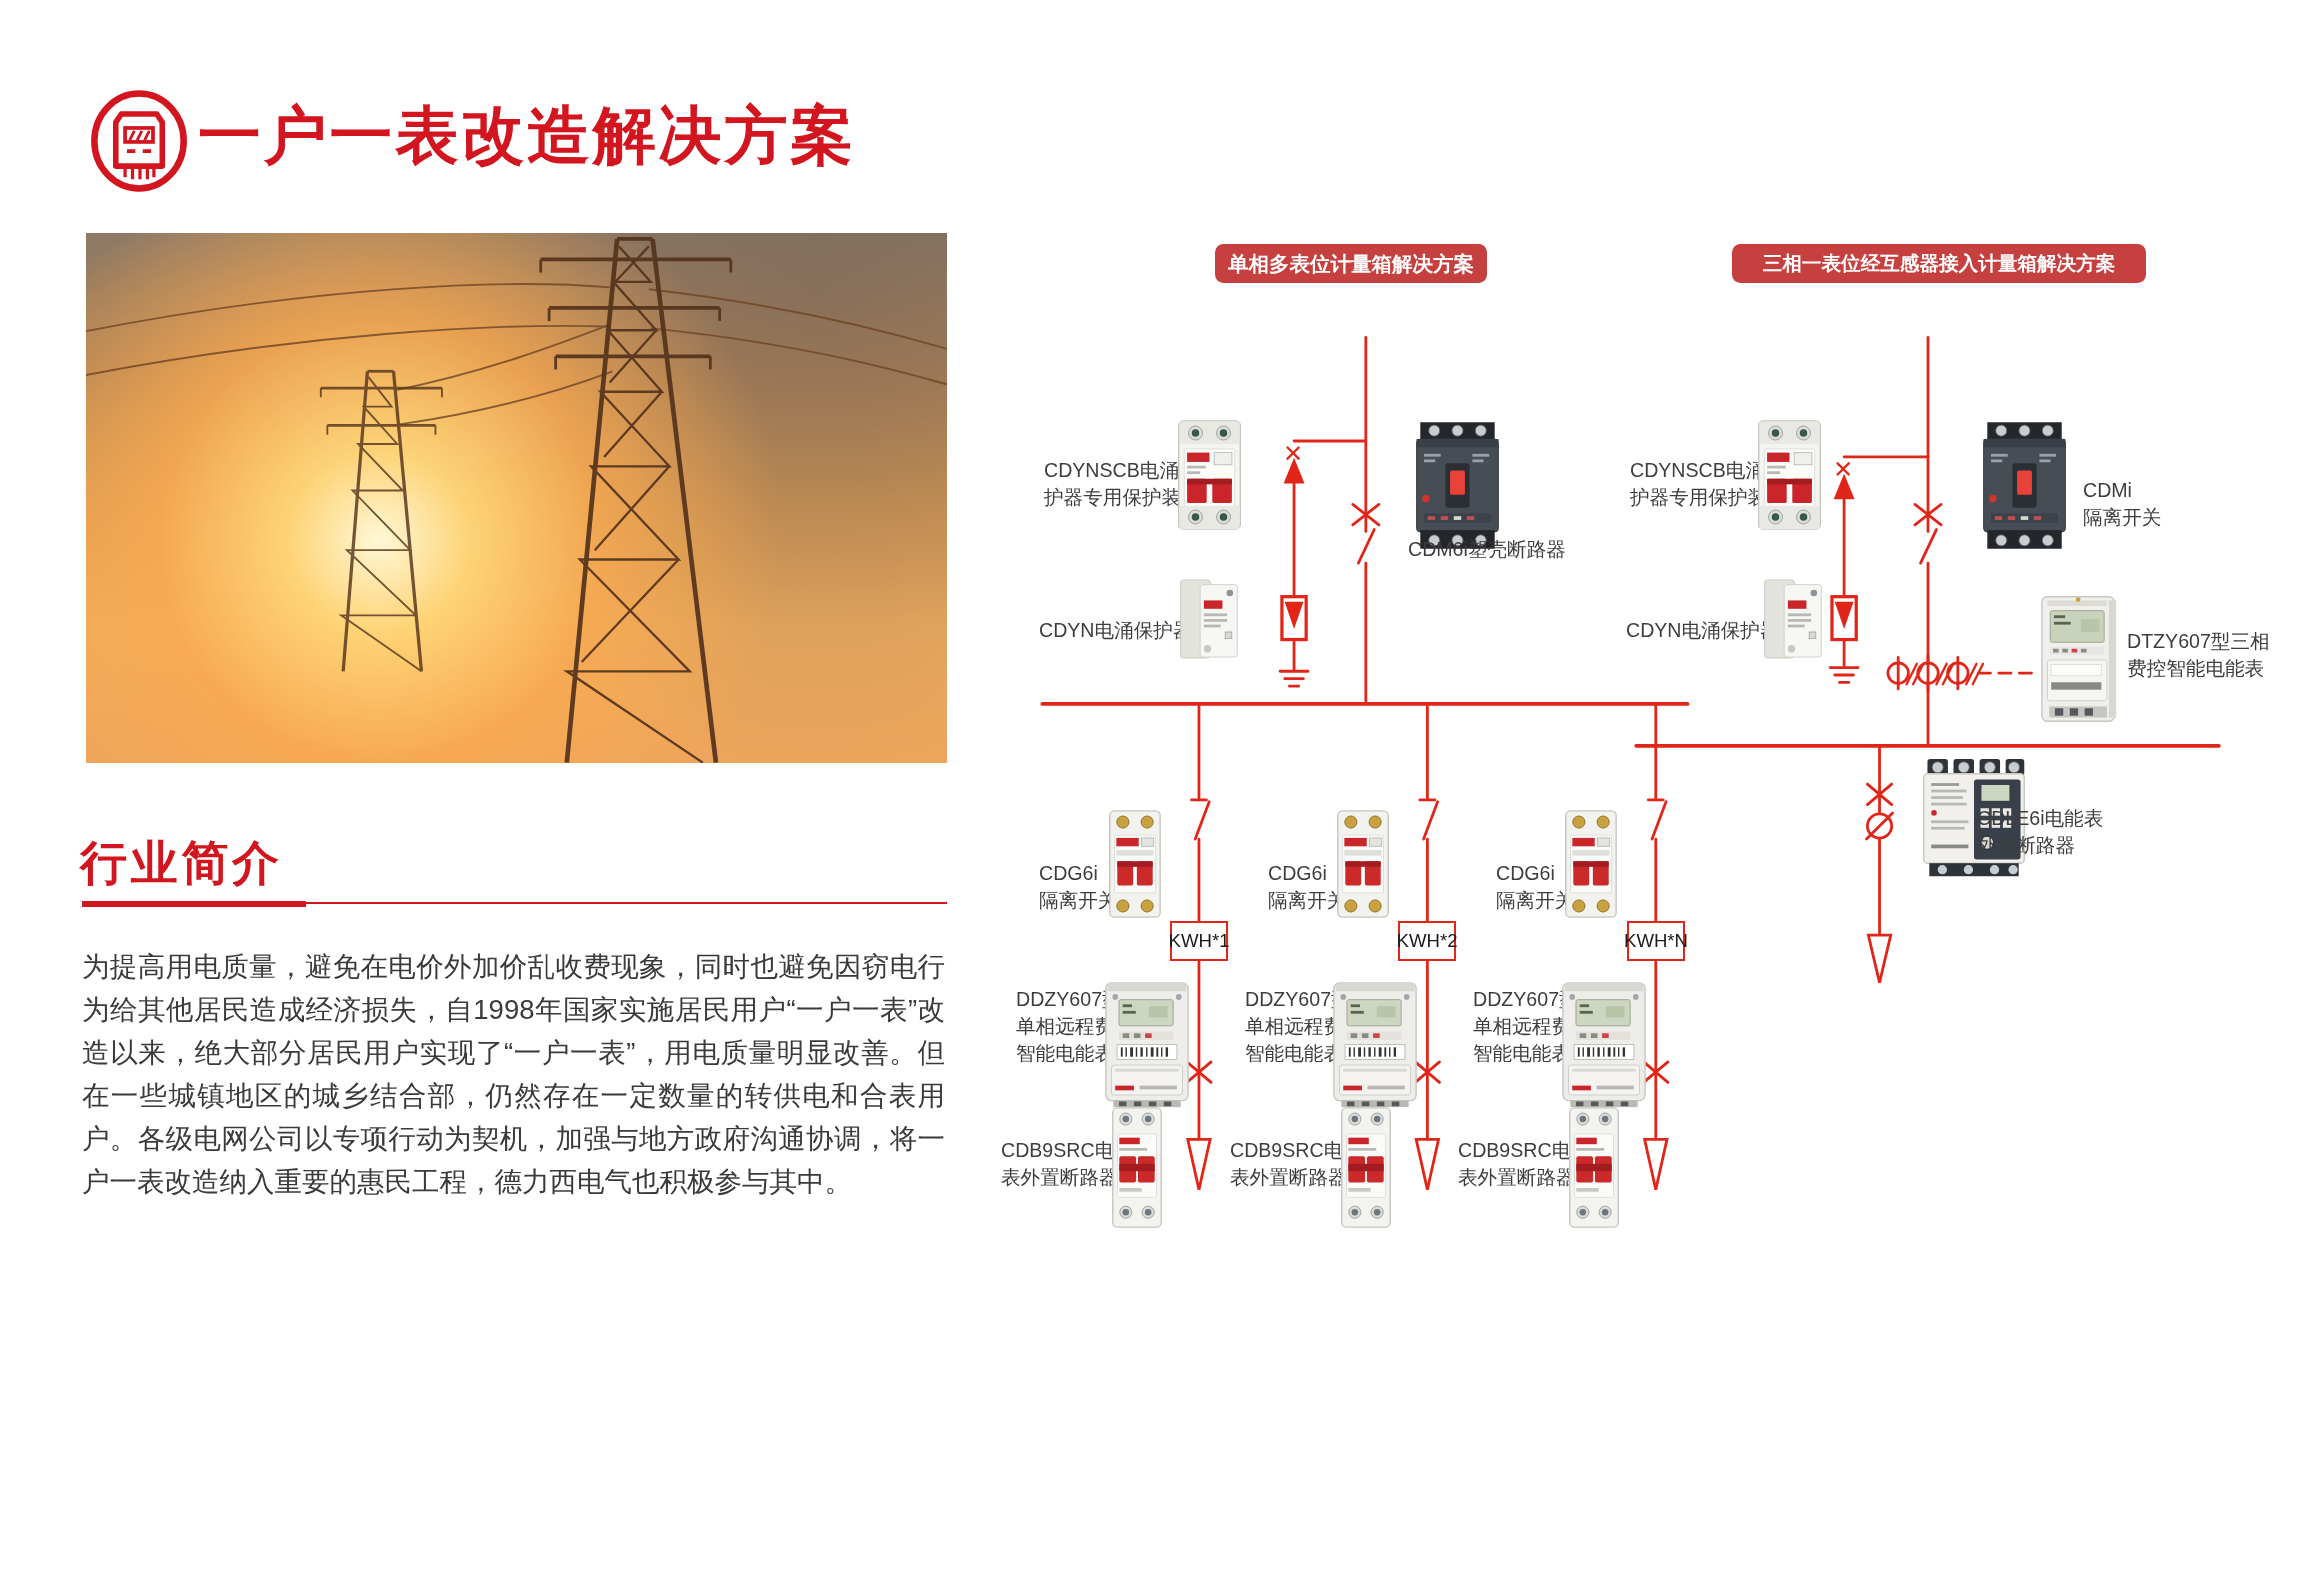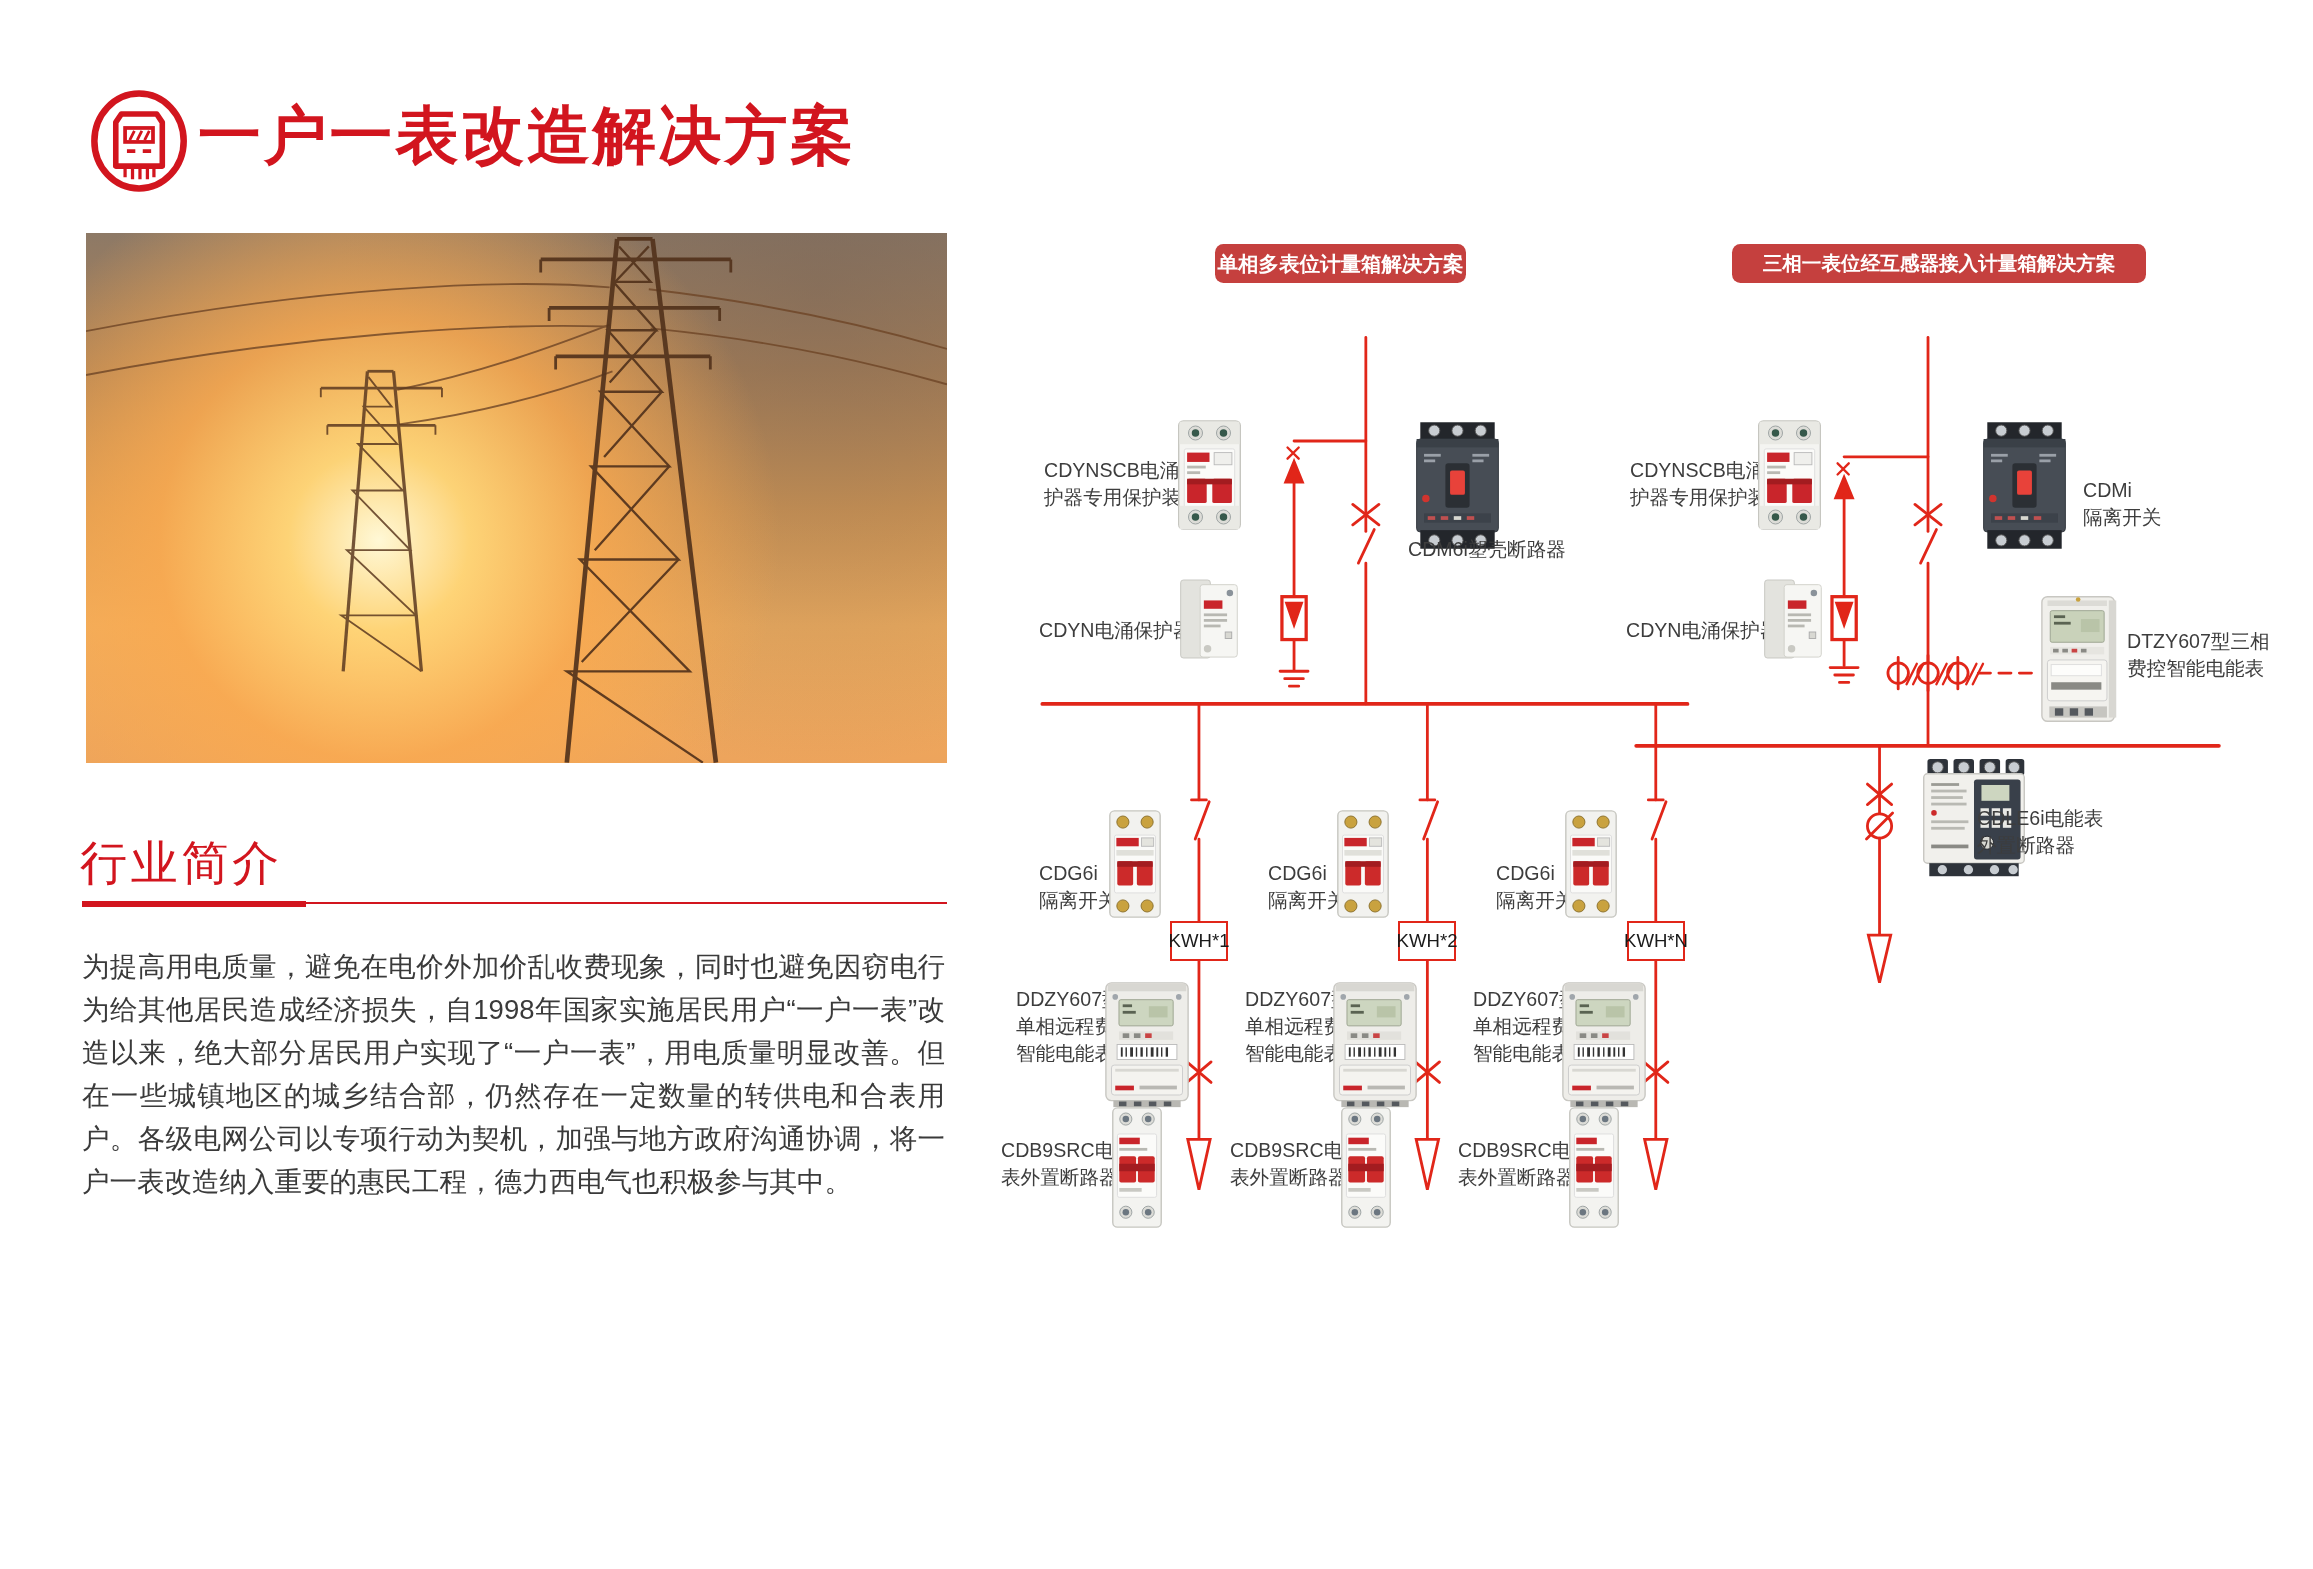--- a/index.html
+++ b/index.html
@@ -1,31 +1,31 @@
 <!DOCTYPE html>
 <html style="font-size:15px"><head>
 <meta charset="utf-8">
 <style>
   html,body{margin:0;padding:0}
   body{width:2314px;height:1570px;position:relative;background:#fff;overflow:hidden;
        font-family:"Liberation Sans","DejaVu Sans",sans-serif;}
   .abs{position:absolute}
   .title{position:absolute;left:198px;top:93px;font-size:63px;font-weight:700;color:#d2151e;letter-spacing:2.8px;white-space:nowrap}
-  .h2{position:absolute;left:80px;top:832px;font-size:47px;font-weight:400;color:#d2151e;letter-spacing:3.7px}
+  .h2{position:absolute;left:80px;top:832px;font-size:47px;font-weight:700;color:#d2151e;letter-spacing:3.7px}
   .rule-thick{position:absolute;left:82px;top:901px;width:224px;height:5.6px;background:#d2151e}
   .rule-thin{position:absolute;left:306px;top:902px;width:641px;height:1.9px;background:#d2151e}
   .para{position:absolute;left:82px;top:945px;width:863px;font-size:27.5px;line-height:43px;color:#3a3a3a;text-align:justify}
   .photo{position:absolute;left:86px;top:233px;width:861px;height:530px;overflow:hidden;
      background:
        radial-gradient(circle at 34% 58%, rgba(255,248,214,1) 0%, rgba(255,214,120,.95) 14%, rgba(250,170,80,.8) 34%, rgba(0,0,0,0) 62%),
        radial-gradient(circle at 85% 10%, rgba(120,100,86,.55) 0%, rgba(0,0,0,0) 55%),
        linear-gradient(180deg,#8d7966 0%,#b08355 26%,#d99a52 52%,#f0ad5d 74%,#eda45c 100%);}
   .badge{position:absolute;height:39px;border-radius:8.4px;background:#c5403e;color:#ffffff;
          font-weight:bold;display:flex;align-items:center;justify-content:center;white-space:nowrap}
-  .badge-l{left:1215px;top:244px;width:251px;font-size:20.5px}
+  .badge-l{left:1215px;top:244px;width:272px;font-size:20.5px}
   .badge-r{left:1732px;top:244px;width:414px;font-size:19.6px}
   .lbl{position:absolute;font-size:19.6px;line-height:27px;color:#3d3d3d;white-space:pre-line}
   .kwh{position:absolute;width:58px;height:40px;background:#fff;border:2.8px solid #e12619;color:#1a1a1a;
        font-size:18.6px;display:flex;align-items:center;justify-content:center;box-sizing:border-box}
   .prod{position:absolute}
   svg{display:block}
   #schematic{position:absolute;left:0;top:0;pointer-events:none}
   #symdefs{position:absolute;width:0;height:0;overflow:hidden}
 </style>
 </head>

